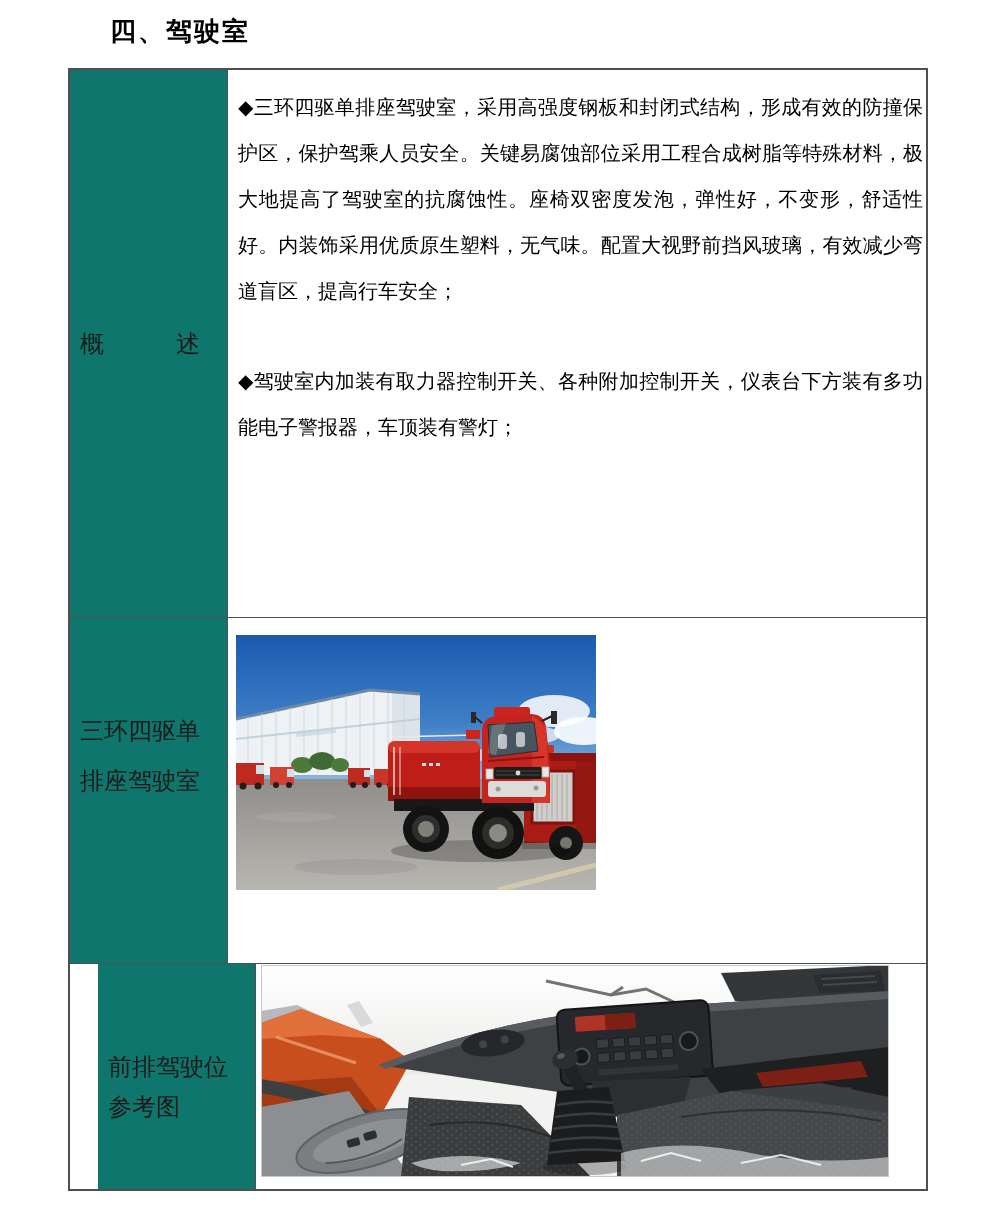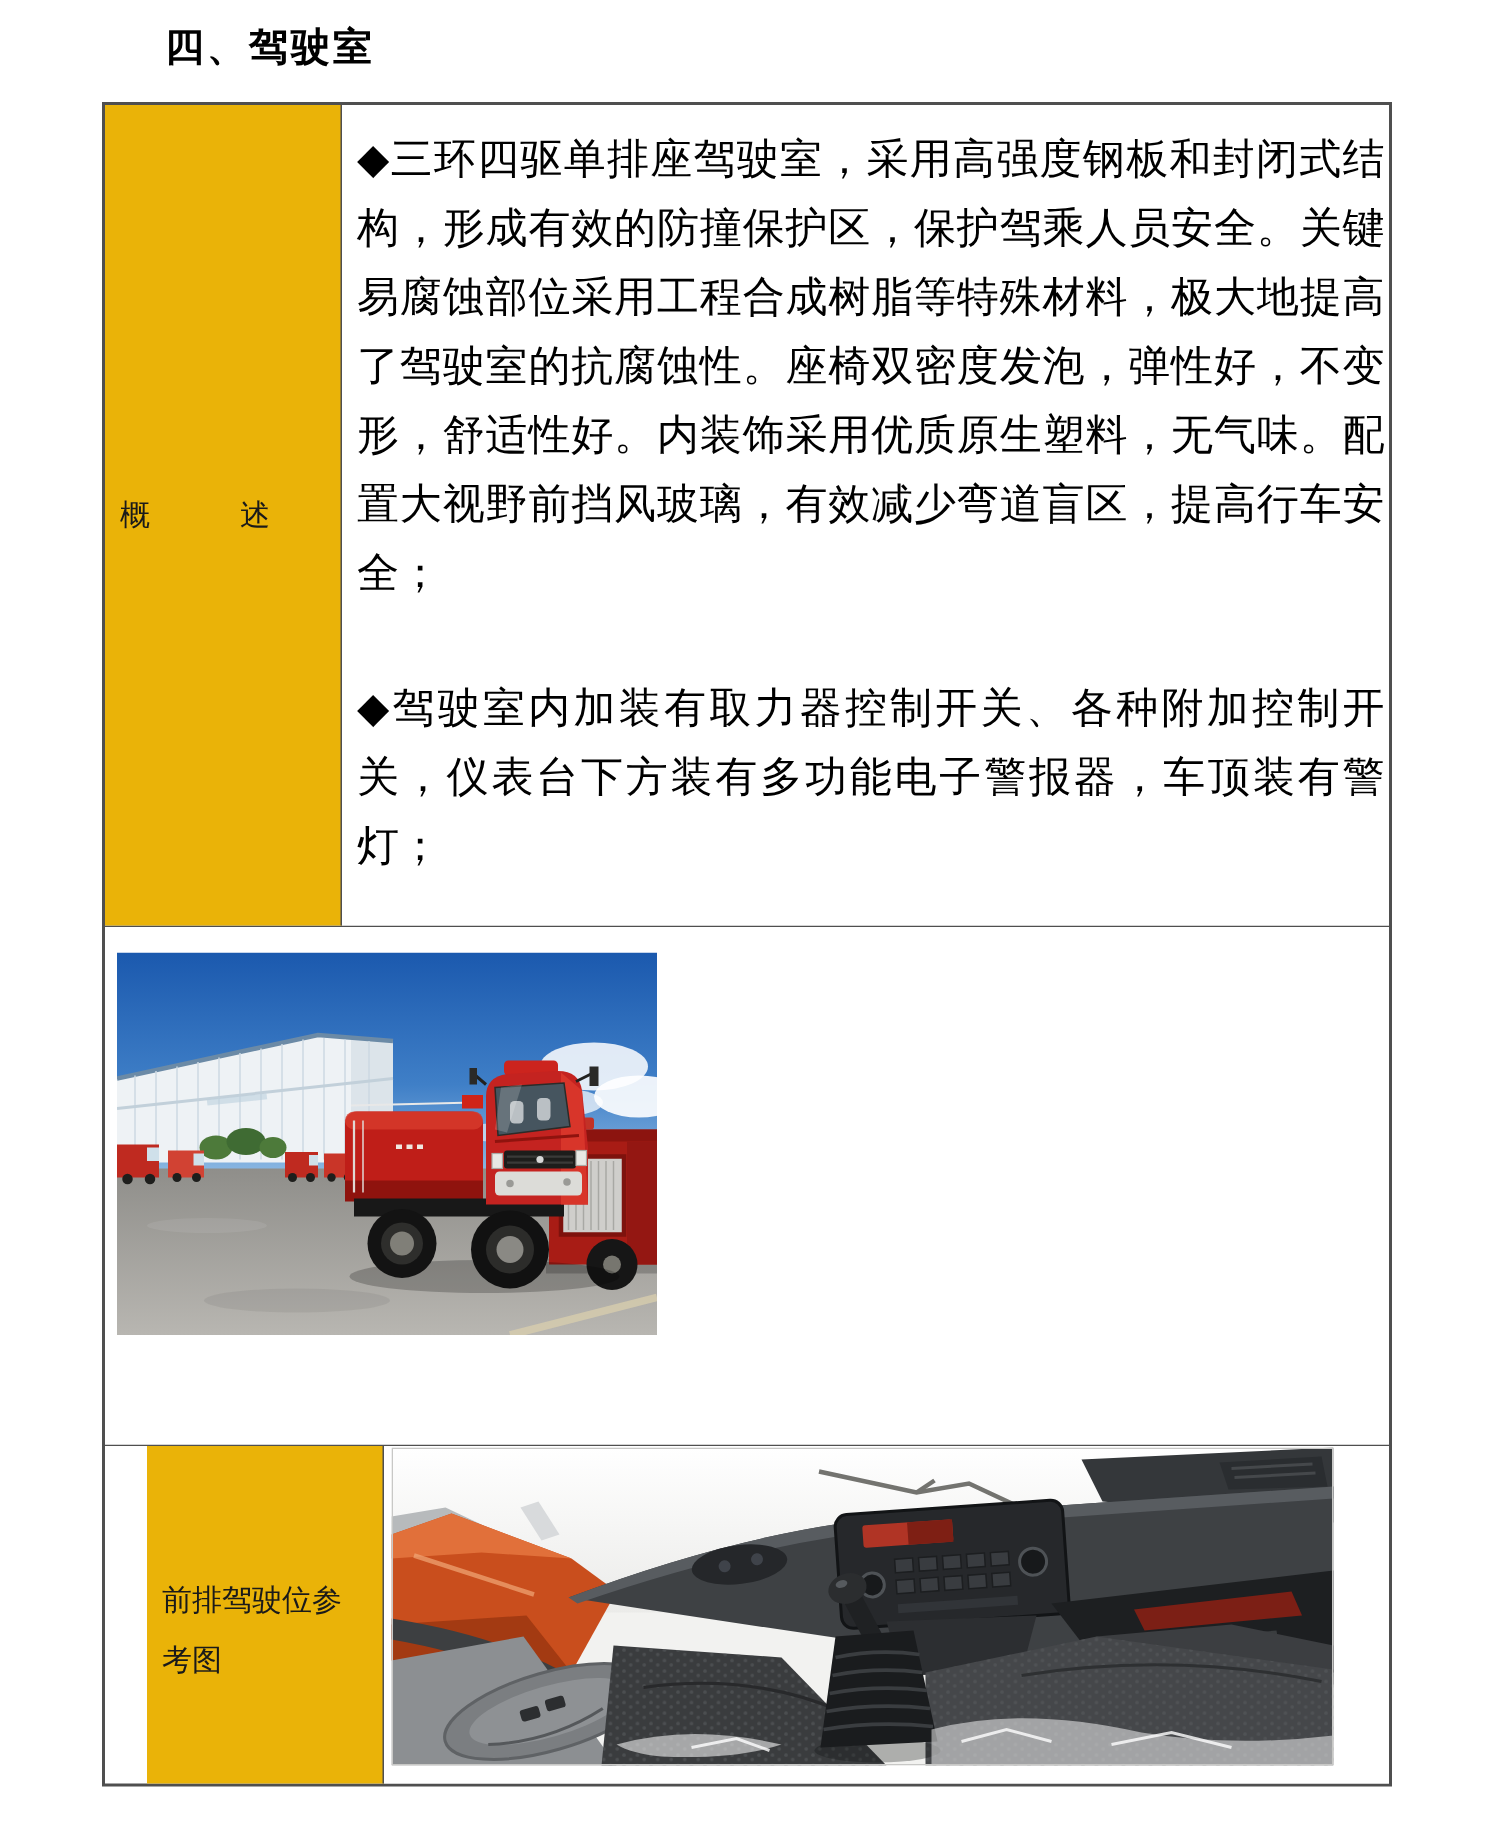--- a/index.html
+++ b/index.html
@@ -13,35 +13,35 @@
     font-weight:bold;font-size:26px;letter-spacing:2px;color:#000;
   }
   .spec-table{
     position:absolute;left:68px;top:68px;width:856px;
     border:2px solid #4f4f4f;background:#fff;
   }
   .t-row{display:flex;border-bottom:1px solid #4f4f4f;}
   .t-row:last-child{border-bottom:none;}
   .cell-label{
     width:158px;min-width:158px;box-sizing:border-box;
-    background:#eab308;border-right:1px solid #4f4f4f;
+    background:#0f766e;border-right:1px solid #4f4f4f;
     display:flex;align-items:center;
-    font-size:20px;color:#1a1a1a;
+    font-size:24px;color:#1a1a1a;
   }
   .cell-content{flex:1;box-sizing:border-box;background:#fff;overflow:hidden;}
   .row-overview{height:547px;}
   .row-exterior{height:345px;}
   .row-interior{height:225px;margin-left:28px;}
   .label-inner{padding-left:10px;}
   .label-wrap{width:136px;word-break:break-all;}
   .label-exterior{line-height:50px;margin-bottom:70px;}
   .label-interior{line-height:40px;margin-top:20px;}
   .overview-text{
     padding:14px 3px 0 10px;
-    font-size:28px;line-height:46px;
+    font-size:20px;line-height:46px;
     text-align:justify;text-justify:inter-ideograph;
   }
   .overview-text p{margin:0 0 12px 0;}
   .overview-text p.p-first{margin-bottom:44px;}
   .photo-frame{display:block;}
   .photo-exterior{margin:17px 0 0 8px;width:360px;height:255px;}
   .photo-interior{margin:1px 0 0 5px;width:628px;height:212px;}
   svg{display:block;}
 </style>
 </head>
@@ -57,20 +57,23 @@
     </div>
     <div class="cell-content">
       <div class="overview-text">
         <p class="p-first">◆三环四驱单排座驾驶室，采用高强度钢板和封闭式结构，形成有效的防撞保护区，保护驾乘人员安全。关键易腐蚀部位采用工程合成树脂等特殊材料，极大地提高了驾驶室的抗腐蚀性。座椅双密度发泡，弹性好，不变形，舒适性好。内装饰采用优质原生塑料，无气味。配置大视野前挡风玻璃，有效减少弯道盲区，提高行车安全；</p>
         <p>◆驾驶室内加装有取力器控制开关、各种附加控制开关，仪表台下方装有多功能电子警报器，车顶装有警灯；</p>
       </div>
     </div>
   </div>
 
   <div class="t-row row-exterior">
+    <div class="cell-label">
+      <div class="label-inner label-wrap label-exterior">三环四驱单排座驾驶室</div>
+    </div>
     <div class="cell-content">
       <div class="photo-frame photo-exterior">
         <svg viewBox="0 0 360 255" width="360" height="255">
           <defs>
             <linearGradient id="sky" x1="0" y1="0" x2="0" y2="1">
               <stop offset="0" stop-color="#1b59ae"></stop>
               <stop offset="0.55" stop-color="#3f7fc7"></stop>
               <stop offset="1" stop-color="#9cc4e8"></stop>
             </linearGradient>
             <linearGradient id="asphalt" x1="0" y1="0" x2="0" y2="1">

